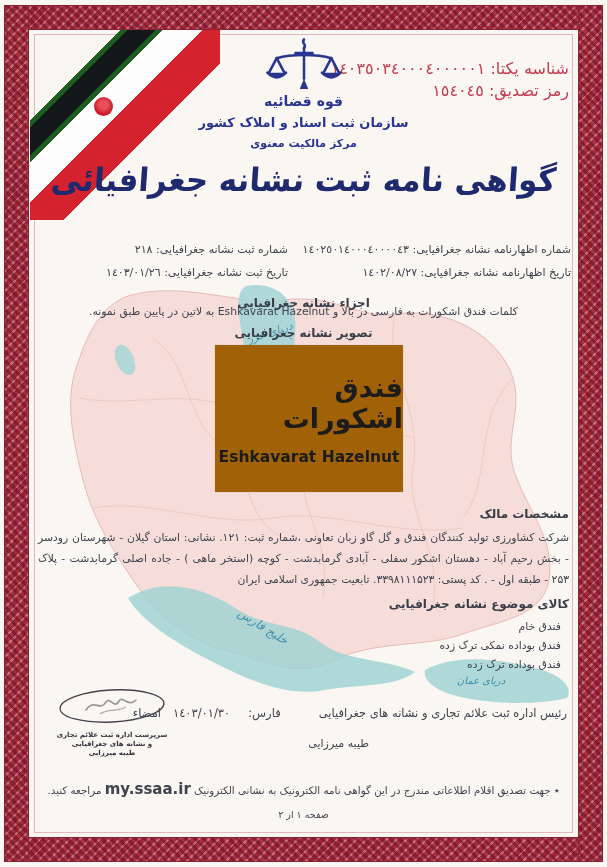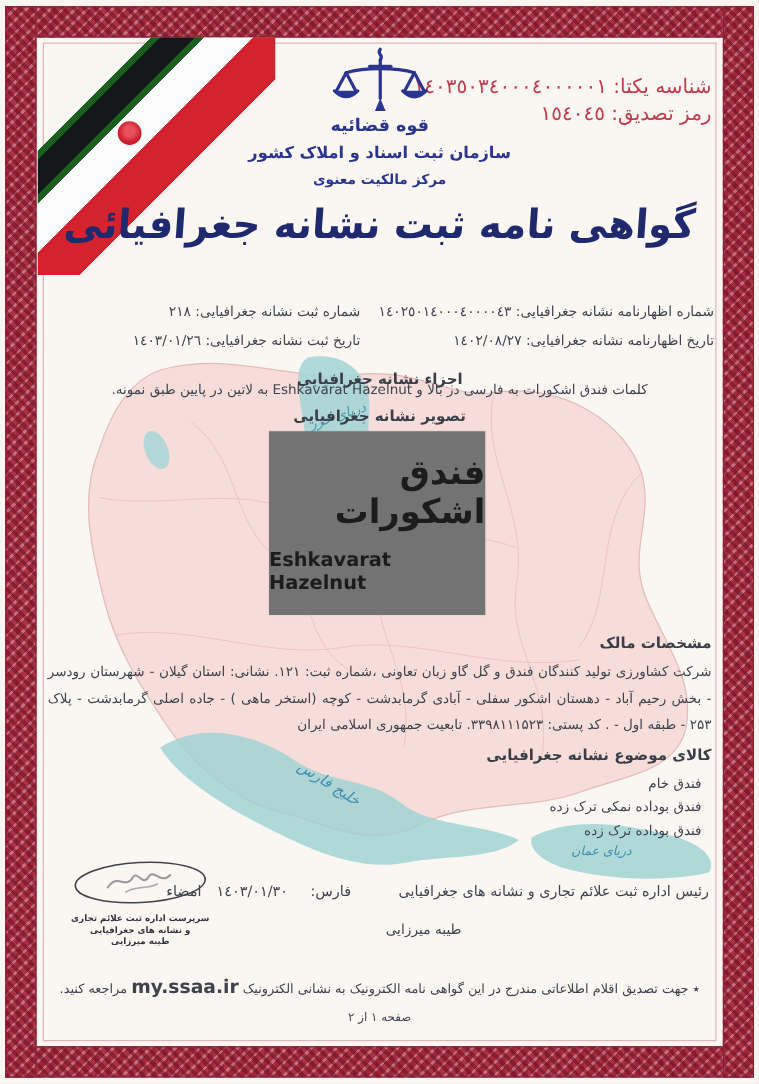--- a/index.html
+++ b/index.html
@@ -51,21 +51,21 @@
     letter-spacing:1px;
   }
   .col-right{position:absolute;top:238px;right:36px;text-align:right;font-size:11px;line-height:23px;}
   .col-left{position:absolute;top:238px;left:58px;width:230px;text-align:right;font-size:11px;line-height:23px;}
   .center-line{position:absolute;left:0;right:0;text-align:center;font-size:11.5px;color:#3f434e;}
   .h-mid{font-weight:bold;font-size:12px;color:#3a3e49;}
   
   .map-wrap{position:absolute;top:278px;left:33px;width:540px;height:430px;pointer-events:none;}
   
   .mark-box{
-    position:absolute;top:345px;left:215px;width:173px;height:147px;background:#737373;
+    position:absolute;top:345px;left:215px;width:188px;height:147px;background:#a16207;
     display:flex;flex-direction:column;align-items:center;justify-content:center;gap:14px;
     box-shadow:0 0 0 1px rgba(0,0,0,0.03);
   }
   .mark-fa{font-size:27px;font-weight:bold;color:#1c1c1c;direction:rtl;}
   .mark-en{font-size:15.5px;font-weight:bold;color:#1c1c1c;direction:ltr;font-family:"DejaVu Sans",sans-serif;}
   
   .owner-head{position:absolute;top:507px;right:38px;font-weight:bold;font-size:12px;color:#3a3e49;}
   .owner-para{
     position:absolute;top:527px;right:38px;left:38px;font-size:10.8px;line-height:21px;
     text-align:justify;color:#3f434e;

